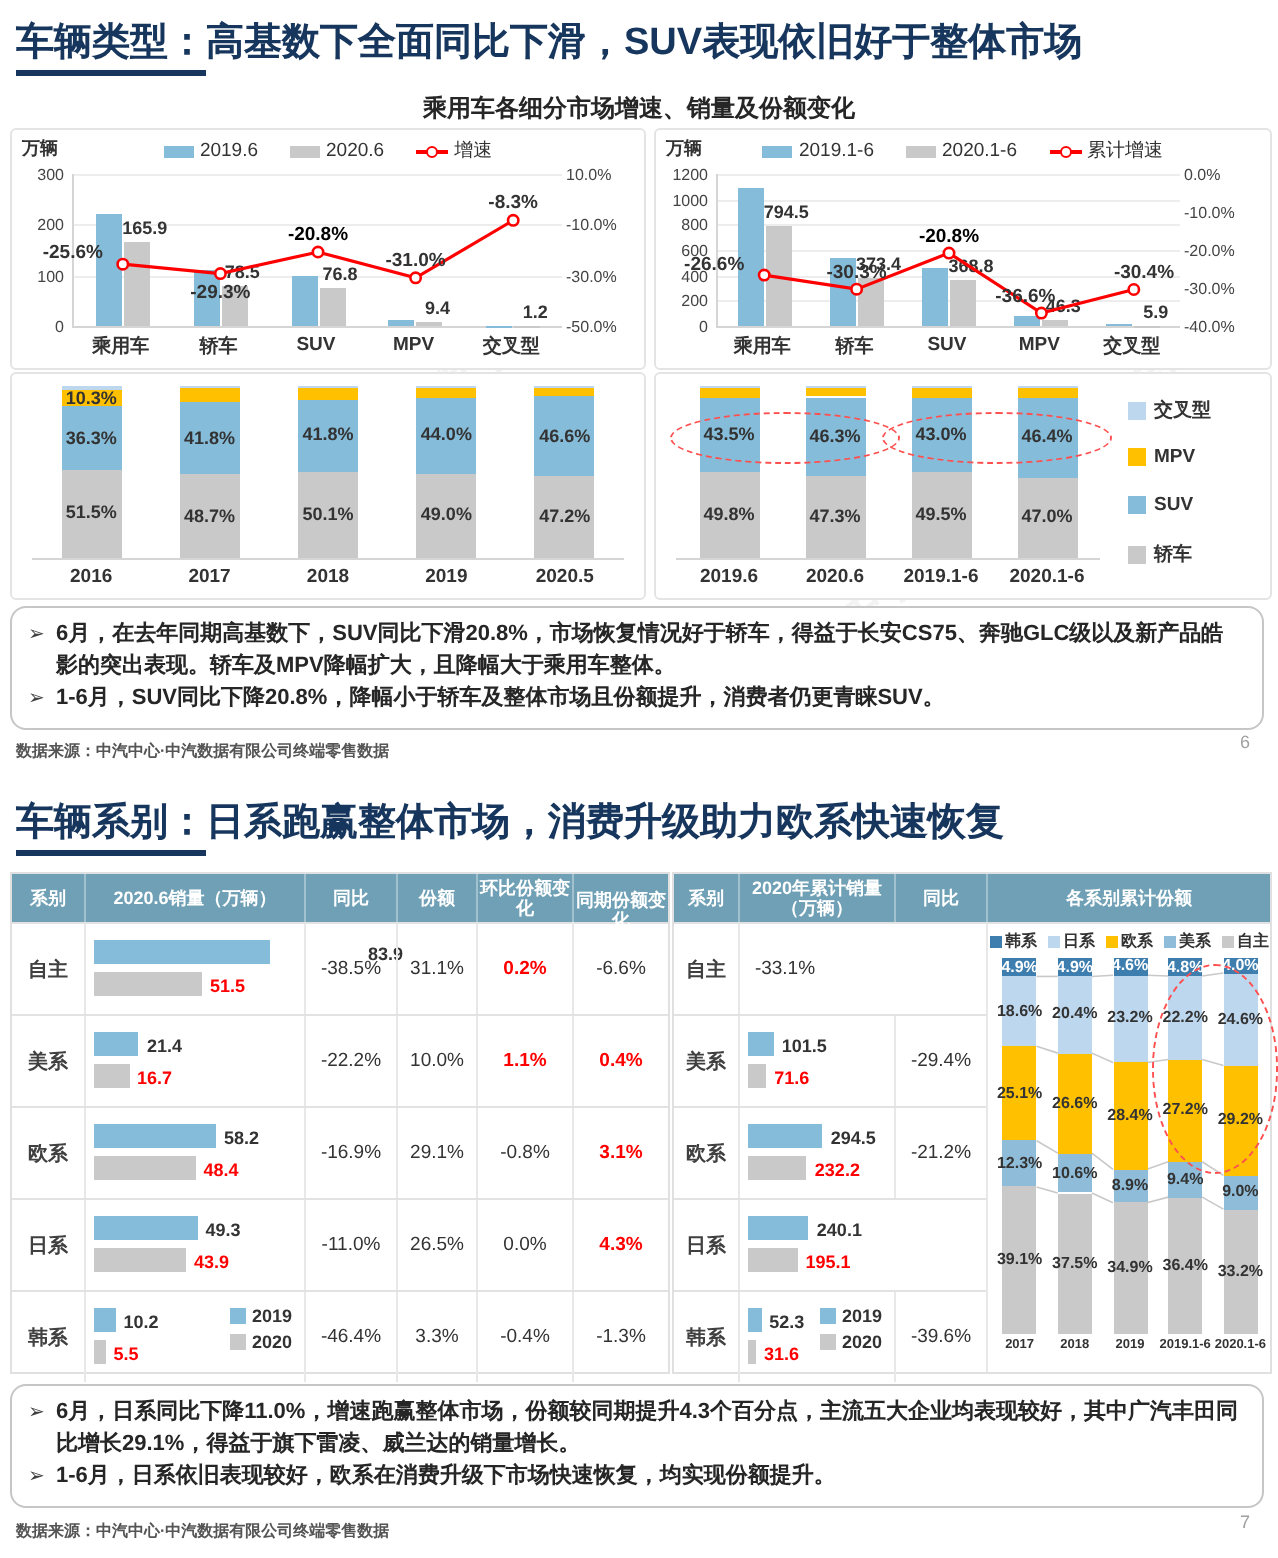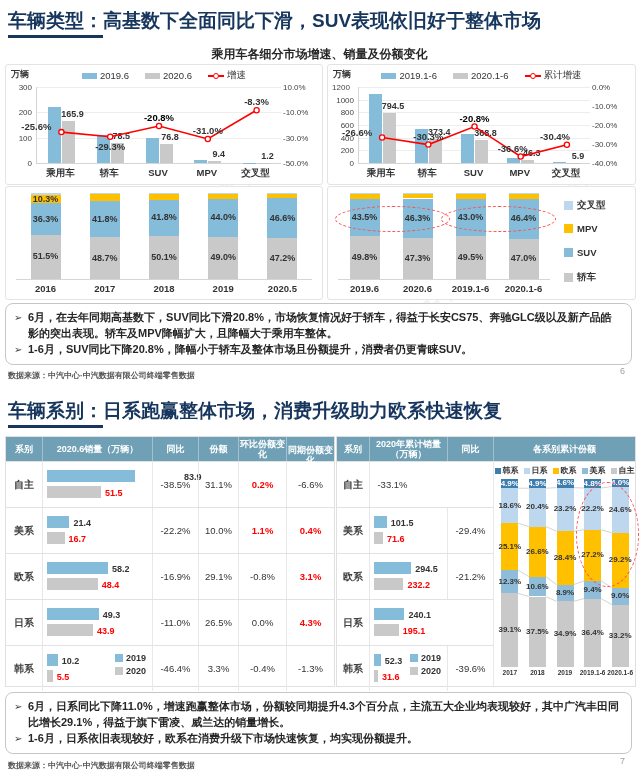--- a/index.html
+++ b/index.html
@@ -178,23 +178,23 @@
           <circle cx="23.1" cy="50.540000000000006" r="2.6" fill="#fff" stroke="#FF0000" stroke-width="1.3"></circle>
           <circle cx="69.30000000000001" cy="57.57000000000001" r="2.6" fill="#fff" stroke="#FF0000" stroke-width="1.3"></circle>
           <circle cx="115.5" cy="39.52" r="2.6" fill="#fff" stroke="#FF0000" stroke-width="1.3"></circle>
           <circle cx="161.70000000000002" cy="69.54" r="2.6" fill="#fff" stroke="#FF0000" stroke-width="1.3"></circle>
           <circle cx="207.9" cy="57.76" r="2.6" fill="#fff" stroke="#FF0000" stroke-width="1.3"></circle>
         </svg>
         <div class="llab" style="left: -25.9px; top: 39.54px;">-26.6%</div>
         <div class="llab" style="left: 45.3px; top: 43.57px;">-30.3%</div>
         <div class="llab" style="left: 91.5px; top: 25.52px; font-weight: 800; color: rgb(0, 0, 0);">-20.8%</div>
         <div class="llab" style="left: 129.7px; top: 55.54px;">-36.6%</div>
-        <div class="llab" style="left: 172px; top: 43.76px; text-align: center;">-30.4%</div>
-      </div>
-      <div class="tick" style="left: 0px; top: 18px; width: 26px; text-align: center;">1200</div>
+        <div class="llab" style="left: 189px; top: 43.76px; text-align: center;">-30.4%</div>
+      </div>
+      <div class="tick" style="left: 0px; top: 18px; width: 26px; text-align: right;">1200</div>
       <div class="tick" style="left: 0px; top: 30.6667px; width: 26px; text-align: right;">1000</div>
       <div class="tick" style="left: 0px; top: 43.3333px; width: 26px; text-align: right;">800</div>
       <div class="tick" style="left: 0px; top: 56px; width: 26px; text-align: right;">600</div>
       <div class="tick" style="left: 0px; top: 68.6667px; width: 26px; text-align: right;">400</div>
       <div class="tick" style="left: 0px; top: 81.3333px; width: 26px; text-align: right;">200</div>
       <div class="tick" style="left: 0px; top: 94px; width: 26px; text-align: right;">0</div>
       <div class="tick" style="left: 264px; top: 18px; width: 36px;">0.0%</div>
       <div class="tick" style="left: 264px; top: 37px; width: 36px;">-10.0%</div>
       <div class="tick" style="left: 264px; top: 56px; width: 36px;">-20.0%</div>
       <div class="tick" style="left: 264px; top: 75px; width: 36px;">-30.0%</div>

